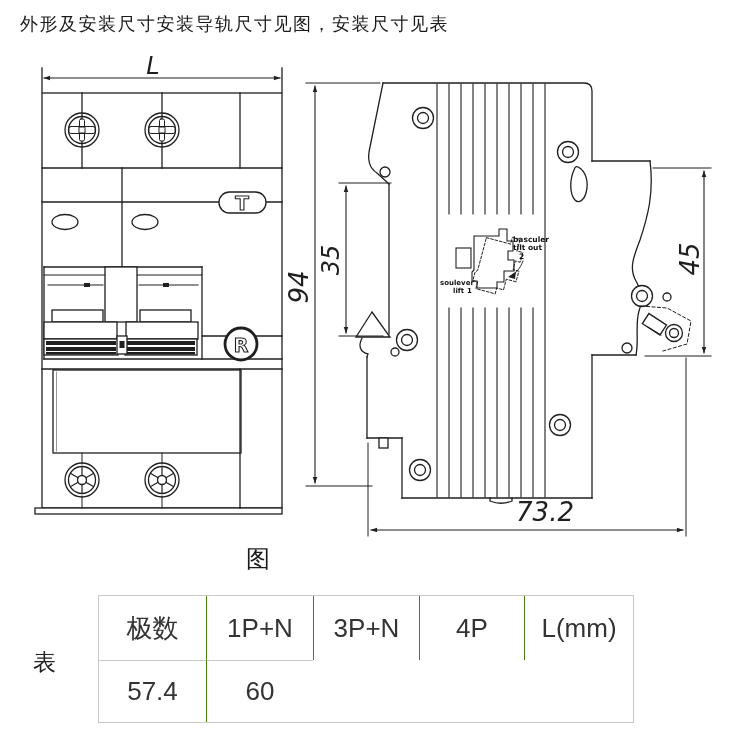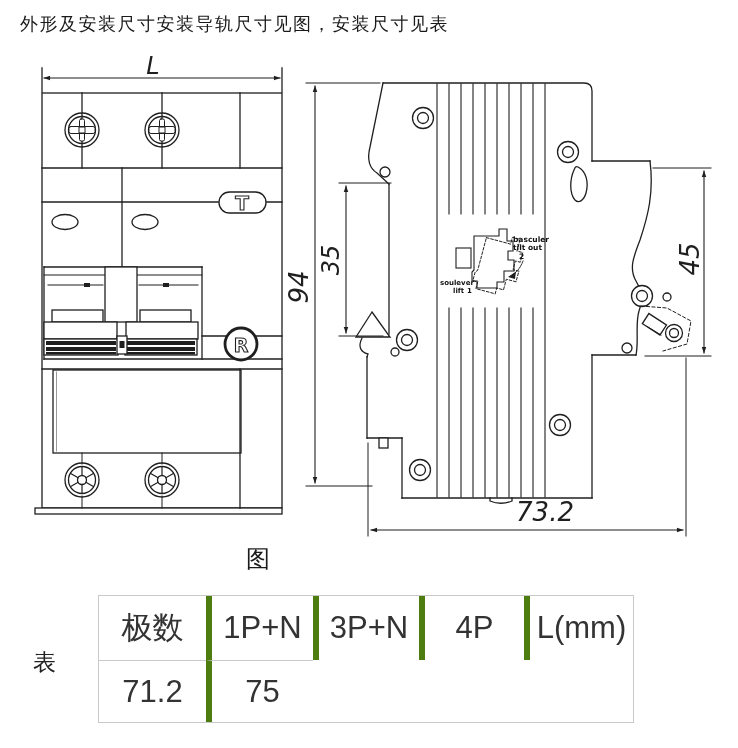--- a/index.html
+++ b/index.html
@@ -11,23 +11,23 @@
   
   .dim{fill:#1f1f1f;stroke:none;font-style:italic;font-family:"DejaVu Sans",sans-serif;}
   .tiny{fill:#111;stroke:none;font-weight:700;font-family:"DejaVu Sans",sans-serif;}
   .cjk{fill:#1a1a1a;stroke:none;font-family:"Liberation Sans",sans-serif;}
   .hollow{fill:#ffffff;stroke:#1f1f1f;stroke-width:1.1px;font-weight:700;
           font-family:"DejaVu Sans",sans-serif;}
   
   .dim-table{position:absolute;left:98px;top:595px;display:grid;
              grid-template-columns:107px 107px 106px 105px 109px;
              grid-template-rows:64px 62px;
-             border:1px solid #c9c9c9;color:#333;font-size:31px;background:#fff;}
+             border:1px solid #c9c9c9;color:#333;font-size:26px;background:#fff;}
   .dim-table .cell{display:flex;align-items:center;justify-content:center;
-                   border-left:6px solid #4d7c0f;border-top:1px solid #c9c9c9;}
+                   border-left:1px solid #4d7c0f;border-top:1px solid #c9c9c9;}
   .dim-table .cell:nth-child(5n+1){border-left:none;}
   .dim-table .cell:nth-child(-n+5){border-top:none;}
   .table-caption{position:absolute;left:33px;top:647px;font-size:23px;color:#222;}
 </style>
 </head>
 <body>
 
 <div class="page">
 
   <div class="title">外形及安装尺寸安装导轨尺寸见图，安装尺寸见表</div>
@@ -277,17 +277,17 @@
   </svg>
 
   <div class="table-caption">表</div>
 
   <div class="dim-table">
     <div class="cell">极数</div>
     <div class="cell">1P+N</div>
     <div class="cell">3P+N</div>
     <div class="cell">4P</div>
     <div class="cell">L(mm)</div>
-    <div class="cell">71.2</div>
-    <div class="cell">75</div>
+    <div class="cell">57.4</div>
+    <div class="cell">60</div>
   </div>
 
 </div>
 
 </body></html>

